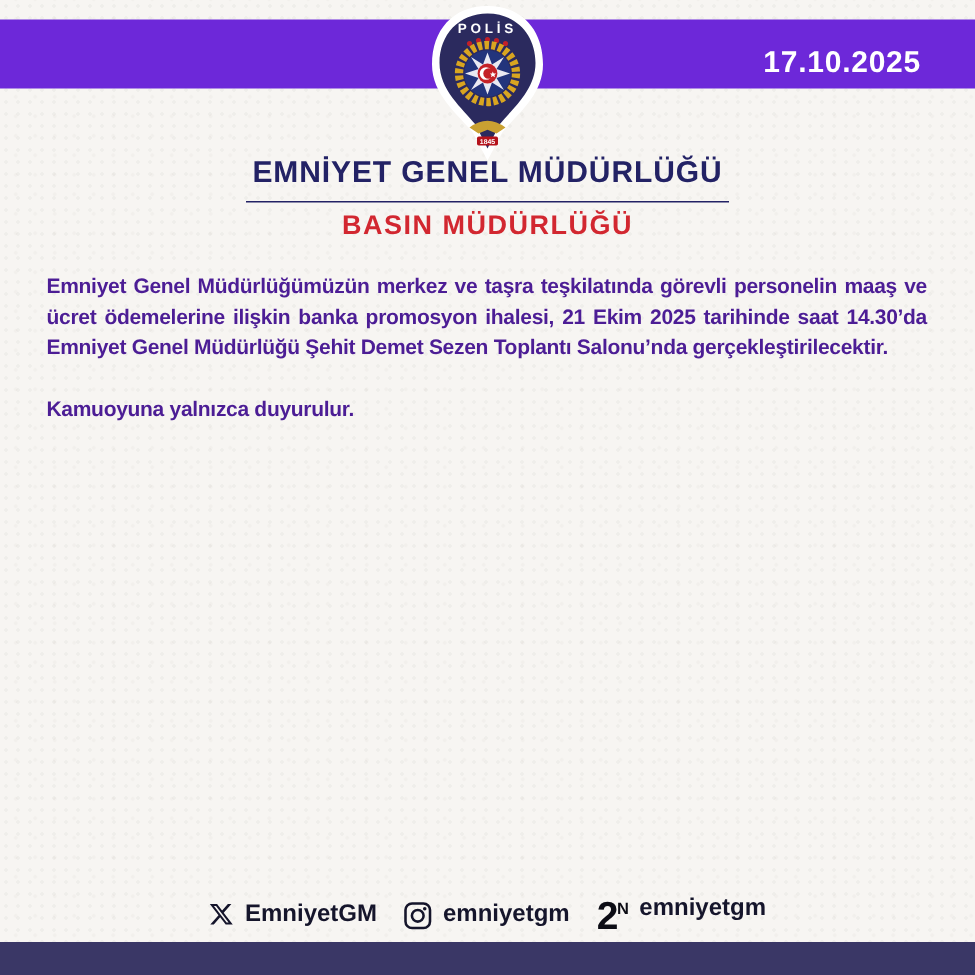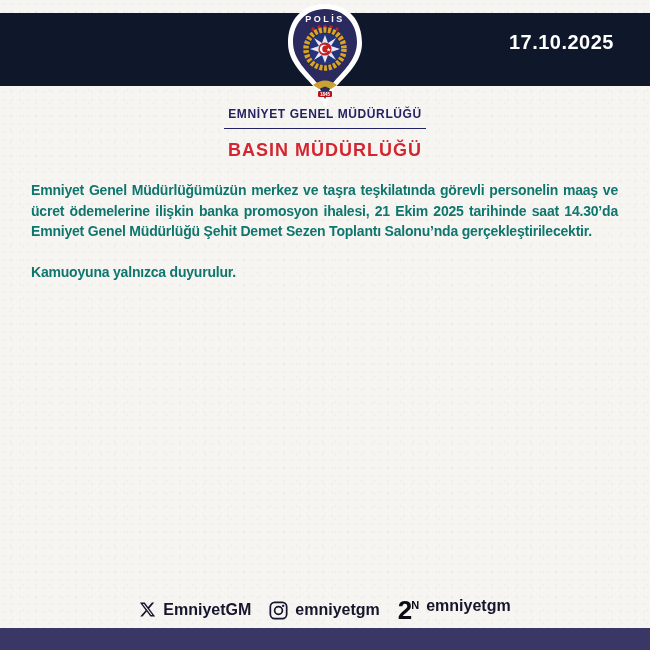--- a/index.html
+++ b/index.html
@@ -9,45 +9,45 @@
     font-family:"Liberation Sans", sans-serif;
     background-color:#f7f5f2;
     background-image:
       radial-gradient(rgba(120,115,105,0.06) 1px, transparent 1.4px),
       radial-gradient(rgba(120,115,105,0.045) 1px, transparent 1.4px);
     background-size:8px 8px, 13px 13px;
     background-position:0 0, 4px 6px;
     overflow:hidden;
   }
   .band {
-    position:absolute; top:13px; left:0; right:0; height:73px;
-    background:#0f172a;
+    position:absolute; top:13px; left:0; right:0; height:46px;
+    background:#6d28d9;
   }
   .date {
     position:absolute; right:36px; top:0; height:59px;
     display:flex; align-items:center;
     color:#ffffff; font-size:20px; font-weight:bold; letter-spacing:0.5px;
   }
   .logo-wrap {
     position:absolute; top:3px; left:50%; transform:translateX(-50%);
     width:82px; height:106px; z-index:5;
   }
   .title-row { position:absolute; top:104px; left:0; right:0; text-align:center; }
   .title-row .title-text {
     display:inline-block;
-    color:#232265; font-size:12px; font-weight:bold; letter-spacing:0.6px;
+    color:#232265; font-size:20px; font-weight:bold; letter-spacing:0.6px;
     border-bottom:1.5px solid #232265; padding:0 4px 7px 4px;
   }
   .subtitle-row { position:absolute; top:140px; left:0; right:0; text-align:center; }
   .subtitle-row .subtitle-text {
     color:#d22730; font-size:18px; font-weight:bold; letter-spacing:1px;
   }
   .body-block {
     position:absolute; top:180px; left:31px; right:32px;
-    color:#0f766e; font-size:14px; font-weight:bold;
+    color:#4c1d95; font-size:14px; font-weight:bold;
     line-height:20.5px; letter-spacing:-0.2px; text-align:justify;
   }
   .body-block p { margin-bottom:20px; }
   .body-block p.closing { text-align:left; margin-bottom:0; }
   .social-row {
     position:absolute; bottom:27px; left:0; right:0;
     display:flex; justify-content:center; align-items:center; gap:18px;
     color:#15152b; font-size:16px; font-weight:bold;
   }
   .social-item { display:flex; align-items:flex-start; gap:7px; }

